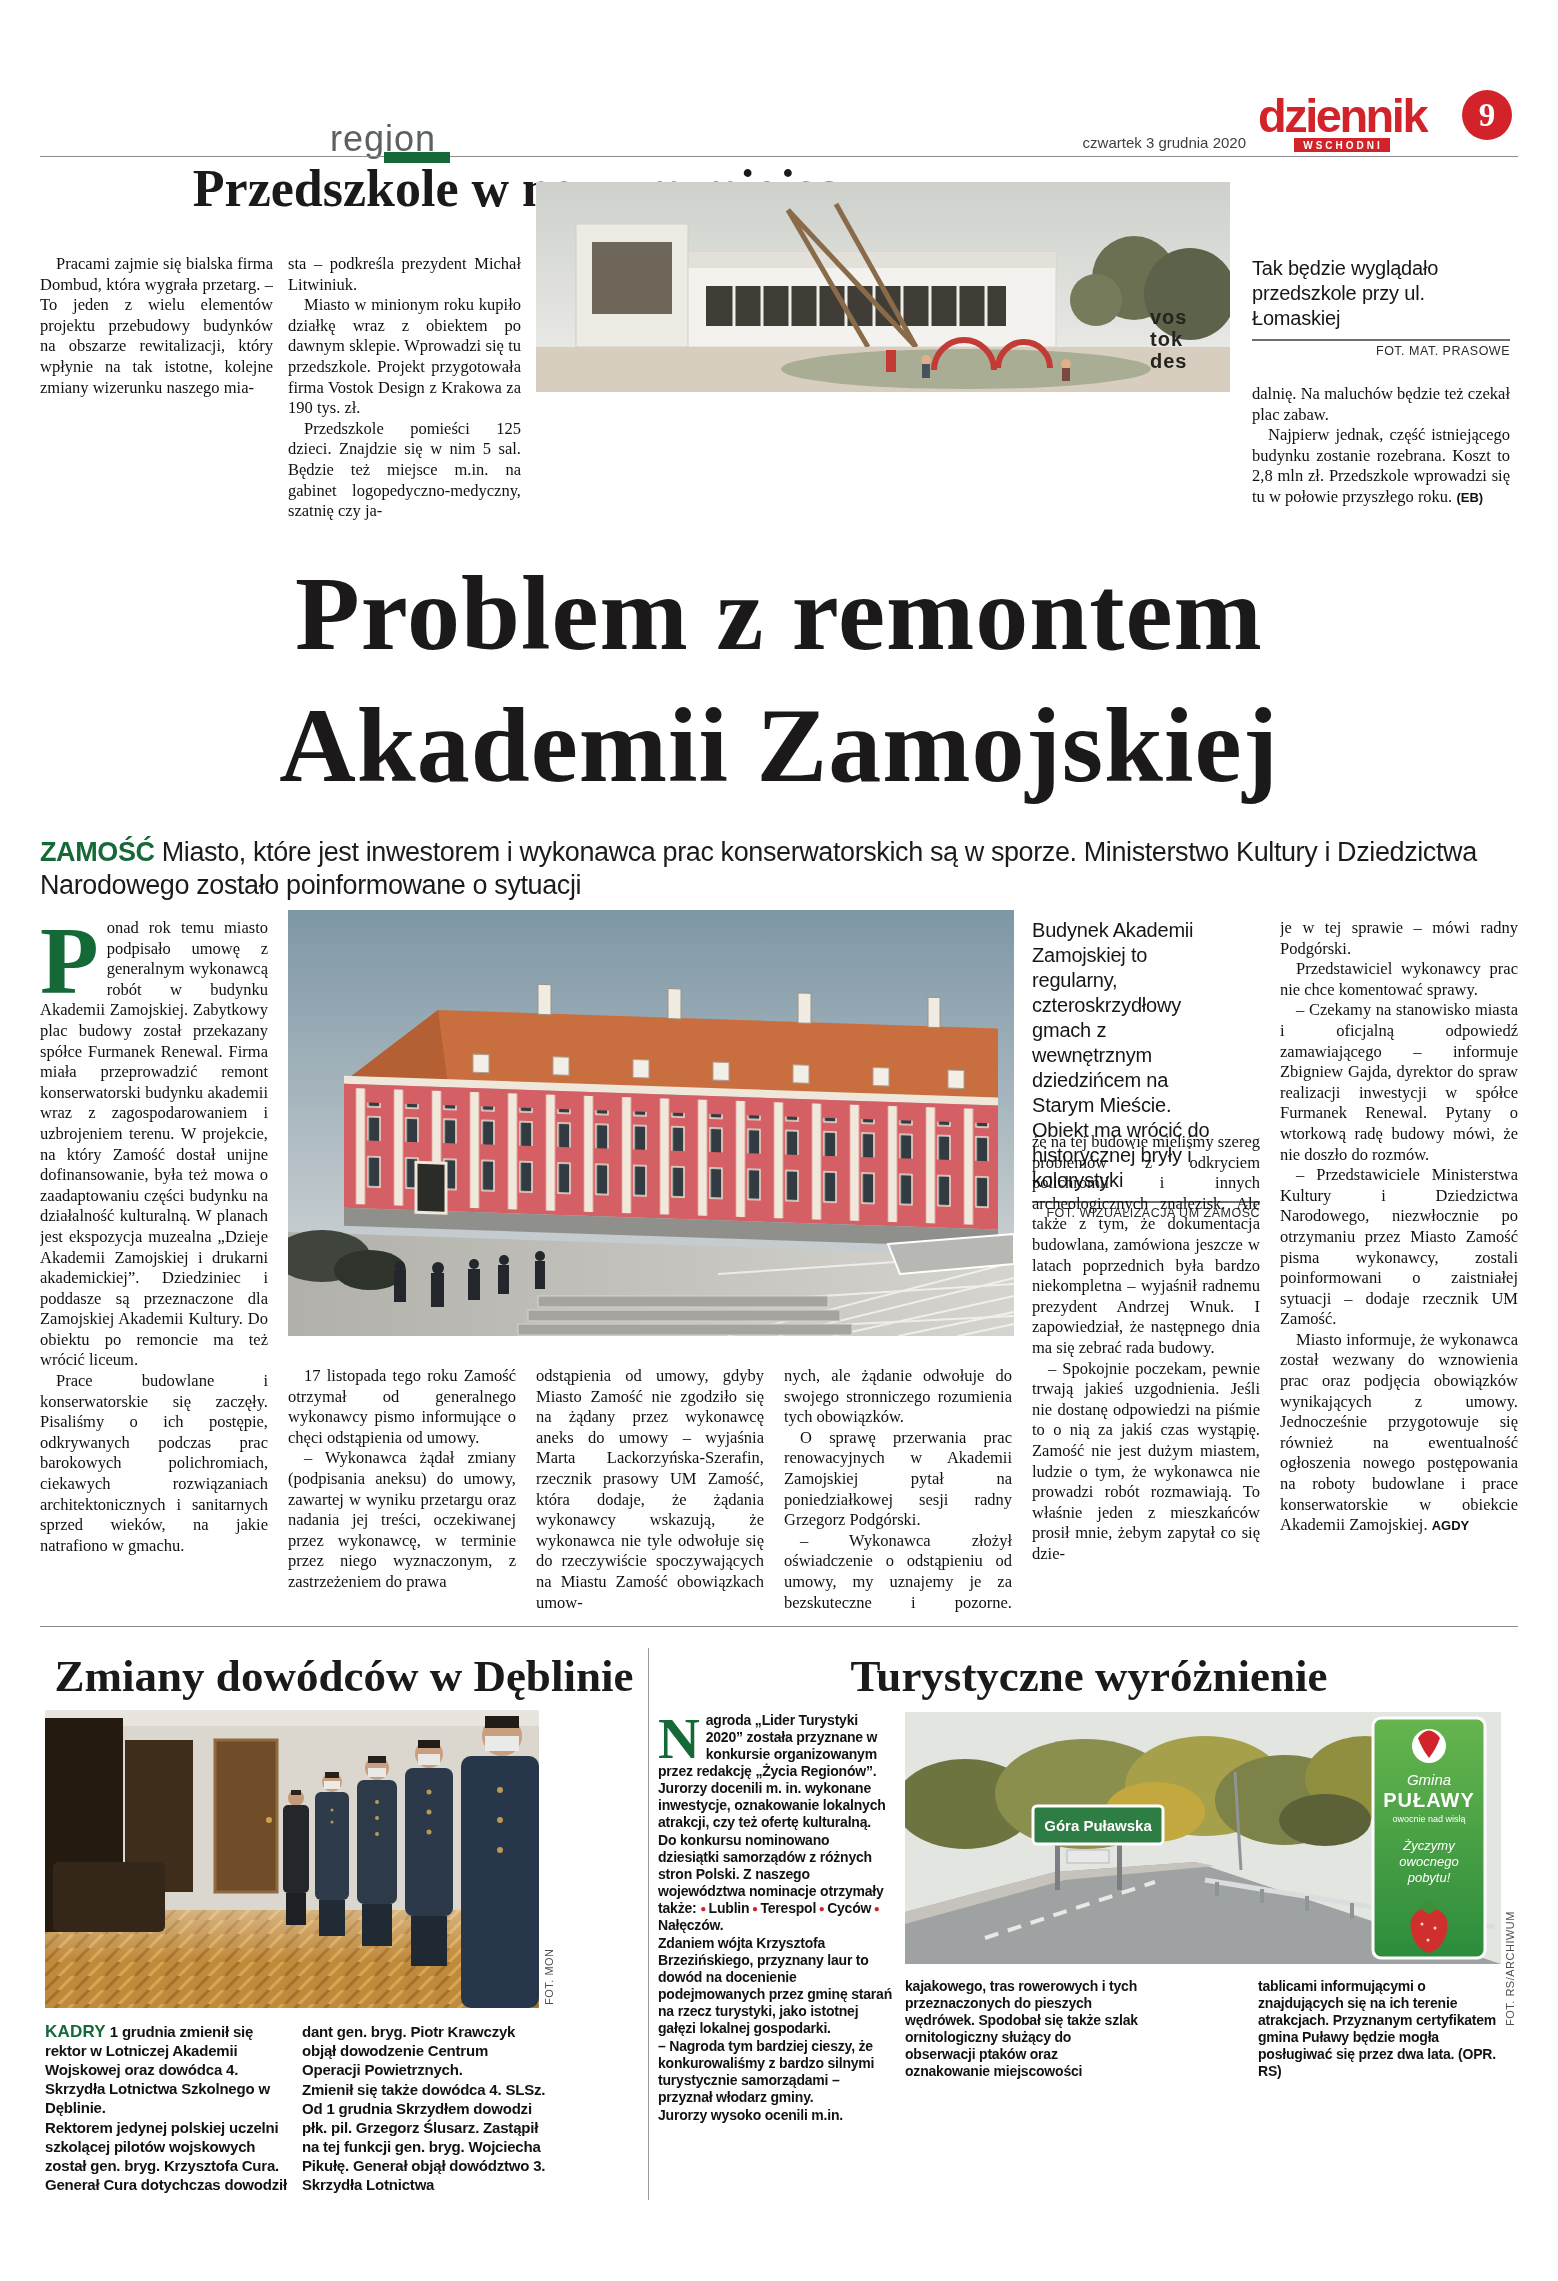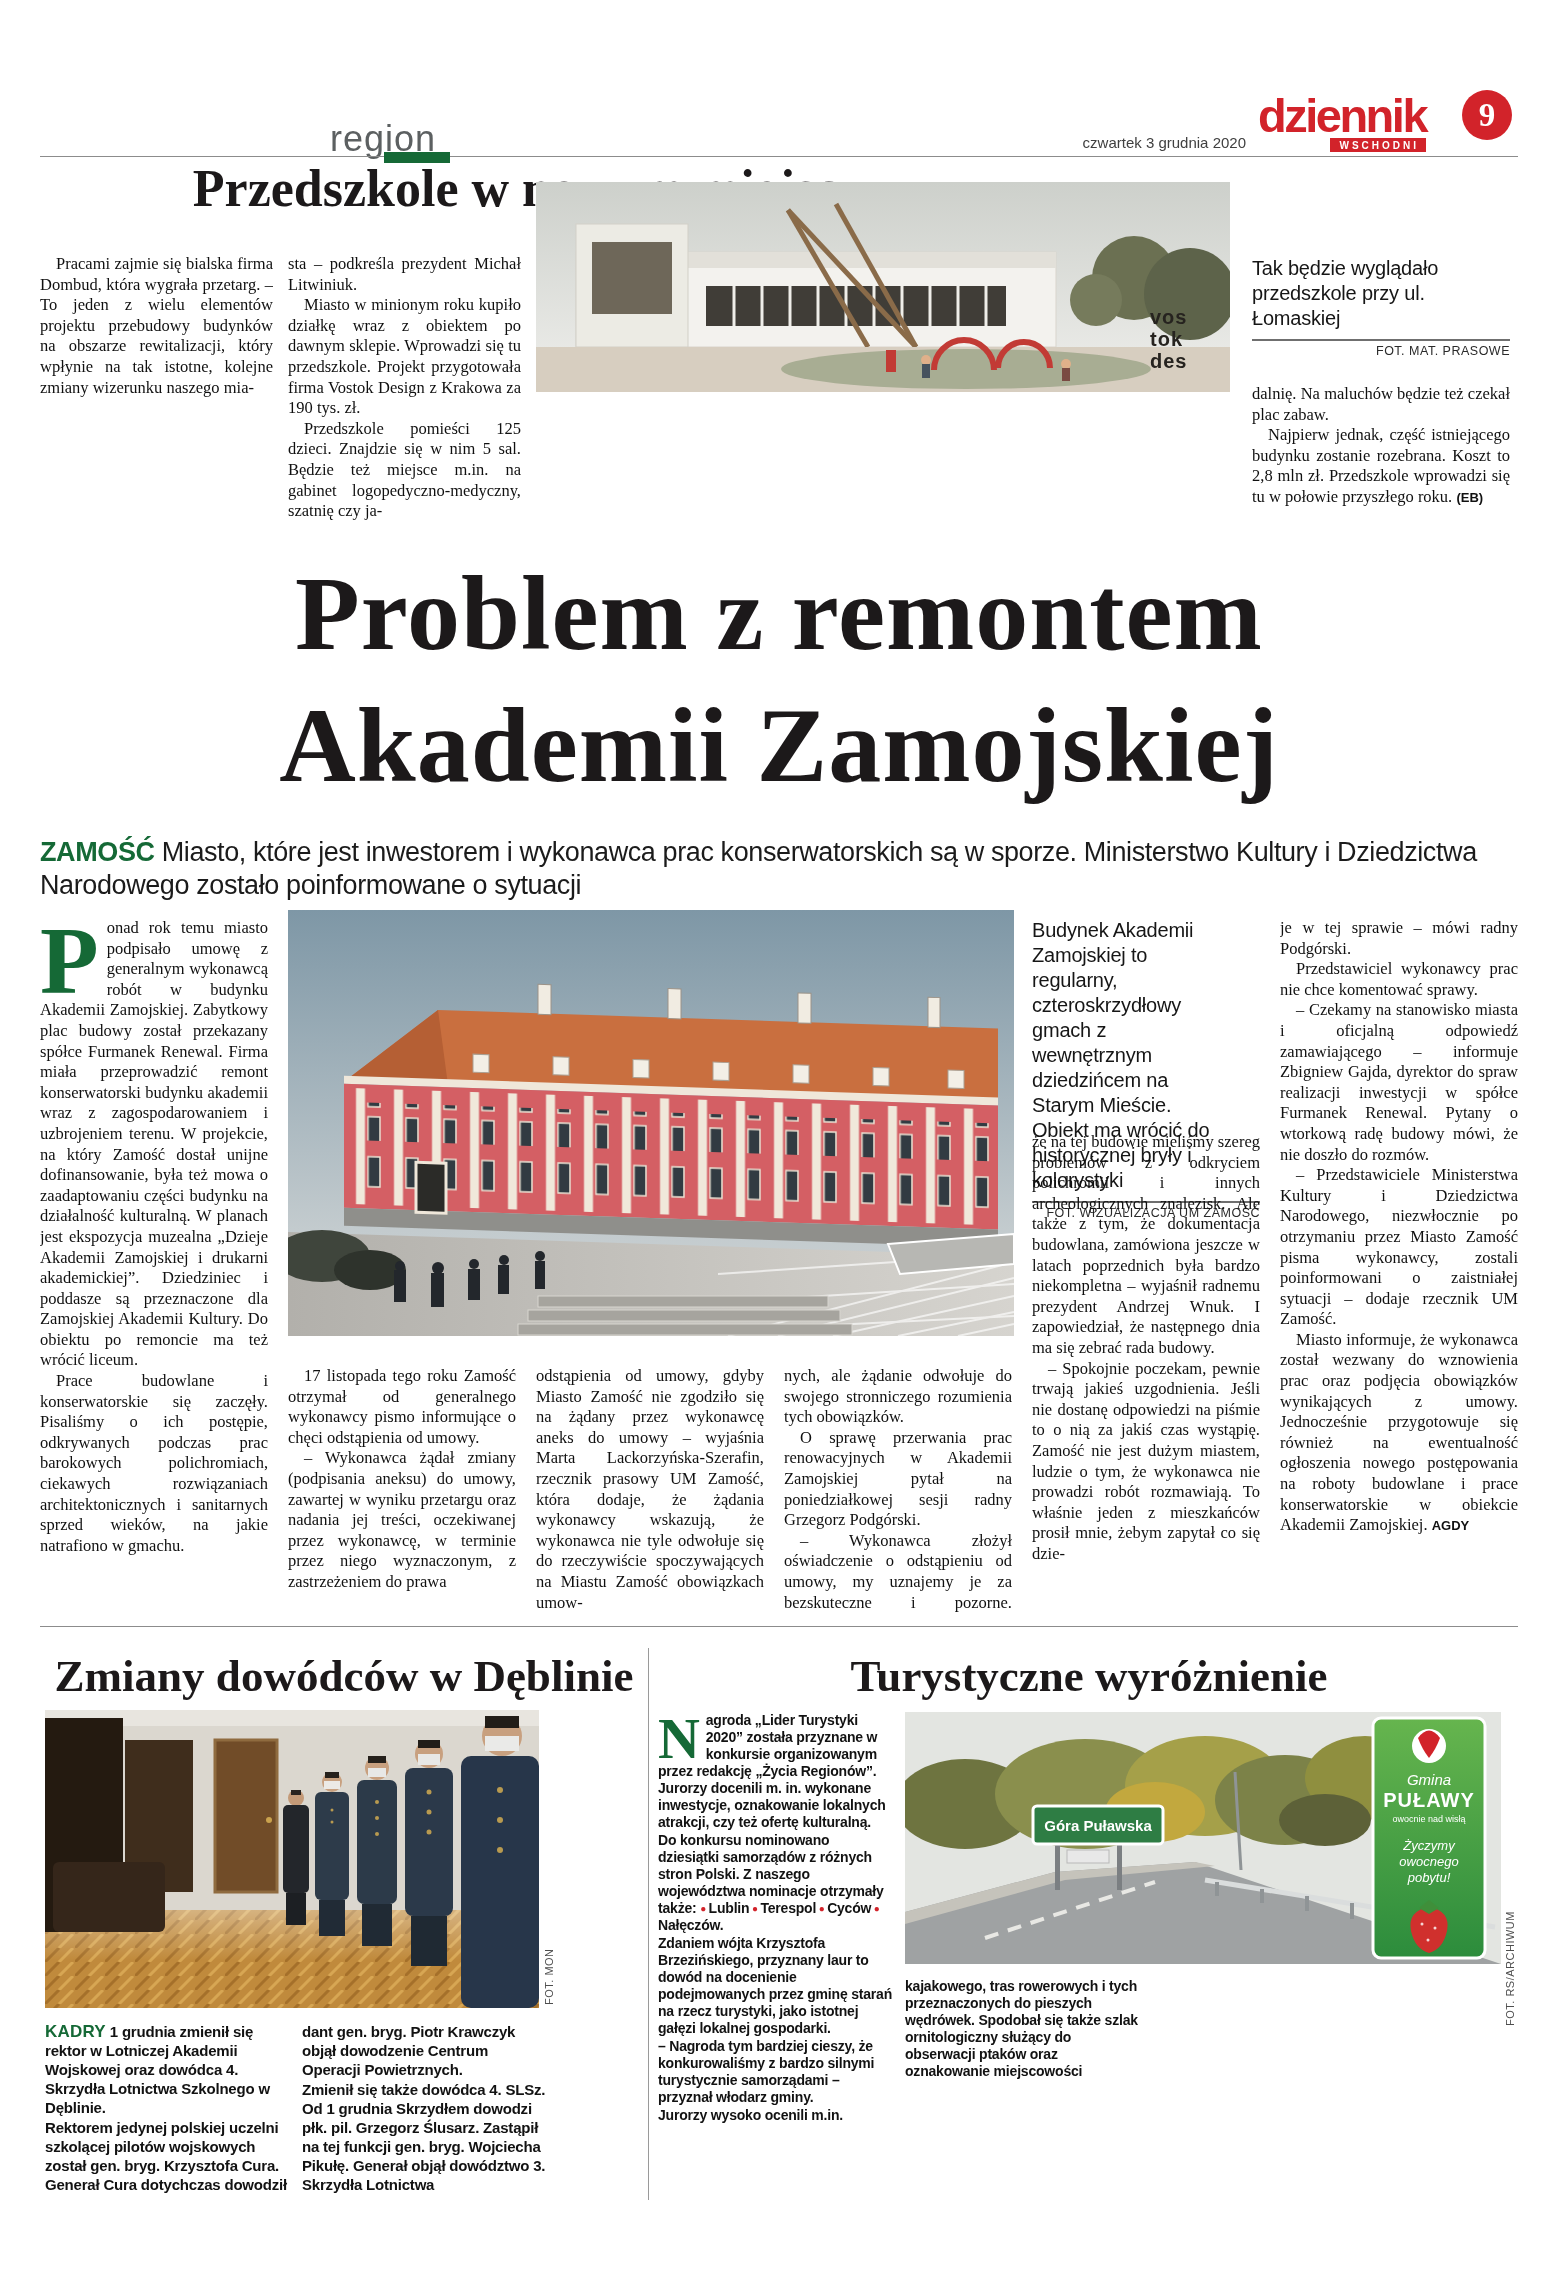--- a/index.html
+++ b/index.html
@@ -56,21 +56,21 @@
 <body>
 
 <div id="page">
 
   <div class="abs section-label" style="left:330px;top:118px;width:175px;">region</div>
   <div class="abs hrule" style="left:40px;top:156px;width:1478px;"></div>
   <div class="abs green-bar" style="left:384px;top:152px;width:66px;height:11px;"></div>
   <div class="abs date" style="left:1000px;top:134px;width:246px;">czwartek 3 grudnia 2020</div>
   <div class="abs" style="left:1258px;top:92px;">
     <div class="brand">dziennik</div>
-    <div style="text-align:right;margin-top:-4px;">
+    <div style="text-align:center;margin-top:-4px;">
       <span class="brand-sub">WSCHODNI</span>
     </div>
   </div>
   <div class="abs page-circle" style="left:1462px;top:90px;">9</div>
 
   <div class="abs headline h-a1" style="left:180px;top:160px;width:700px;">Przedszkole w nowym miejscu</div>
 
   <div class="abs col clip" style="left:40px;top:254px;width:233px;height:292px;">
     <p class="ind">Pracami zajmie się bialska firma Dombud, która wygrała przetarg. – To jeden z wielu elementów projektu przebudowy budynków na obszarze rewitalizacji, który wpłynie na tak istotne, kolejne zmiany wizerunku naszego mia-</p>
   </div>
@@ -412,14 +412,18 @@
           <circle cx="530" cy="216" r="1.5"></circle>
           <circle cx="523" cy="228" r="1.5"></circle>
       </g>
     </g>
   </svg>
   <div class="vcredit" style="left:1504px;top:1856px;height:170px;">FOT. RS/ARCHIWUM</div>
 
   <div class="abs sansbody a4txt clip" style="left:905px;top:1978px;width:238px;height:110px;">
     <p>kajakowego, tras rowerowych i tych przeznaczonych do pieszych wędrówek. Spodobał się także szlak ornitologiczny służący do obserwacji ptaków oraz oznakowanie miejscowości</p>
   </div>
+  <div class="abs sansbody a4txt clip" style="left:1258px;top:1978px;width:245px;height:130px;">
+    <p><span>tablicami informującymi o znajdujących się na ich terenie atrakcjach. Przyznanym certyfikatem gmina Puławy będzie mogła posługiwać się przez dwa lata.</span>
+       <b>(OPR. RS)</b></p>
+  </div>
 
 </div>
 
 </body></html>

